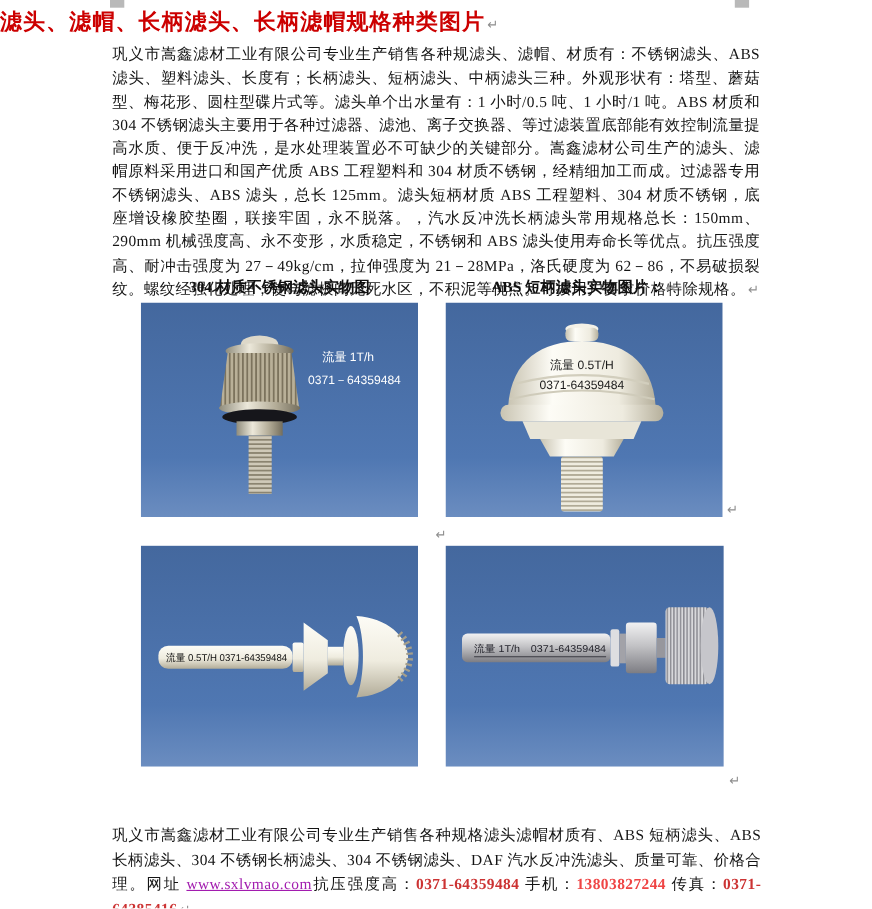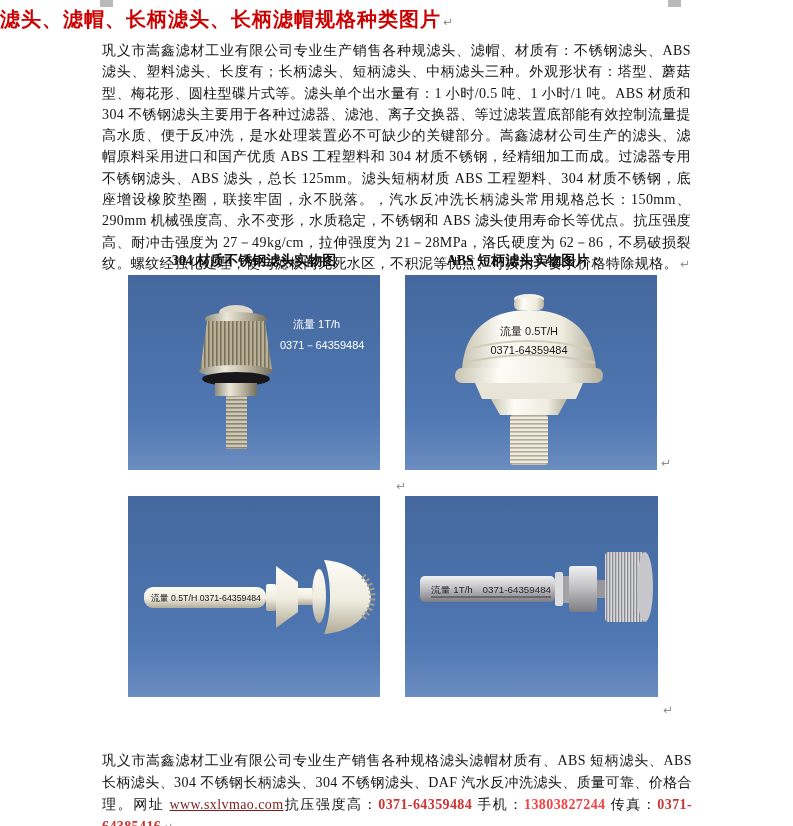--- a/index.html
+++ b/index.html
@@ -22,21 +22,21 @@
   .col2{left:405px;}
   .photo{position:absolute;display:block;}
   .photo svg{display:block;}
   .img1,.img2{top:275px;}
   .img3,.img4{top:496px;text-decoration:underline;}
   .mid-mark{position:absolute;top:479px;left:394px;}
   .after-img2{position:absolute;top:456px;left:659px;}
   .after-img4{position:absolute;top:703px;left:661px;}
   .footer{position:absolute;top:750px;left:102px;width:590px;margin:0;
           font-size:14px;line-height:22px;text-align:justify;letter-spacing:0.4px;}
-  .website-link{color:#7f1d1d;text-decoration:underline;
+  .website-link{color:#a21caf;text-decoration:underline;
                 font-family:"Liberation Serif","DejaVu Serif",serif;}
   .phone{color:#cc3333;font-weight:bold;}
   .phone.mobile{color:#ef4444;}
   svg text{font-family:"Liberation Sans","DejaVu Sans",sans-serif;}
 </style>
 </head>
 <body>
 
 <div class="page">
 

